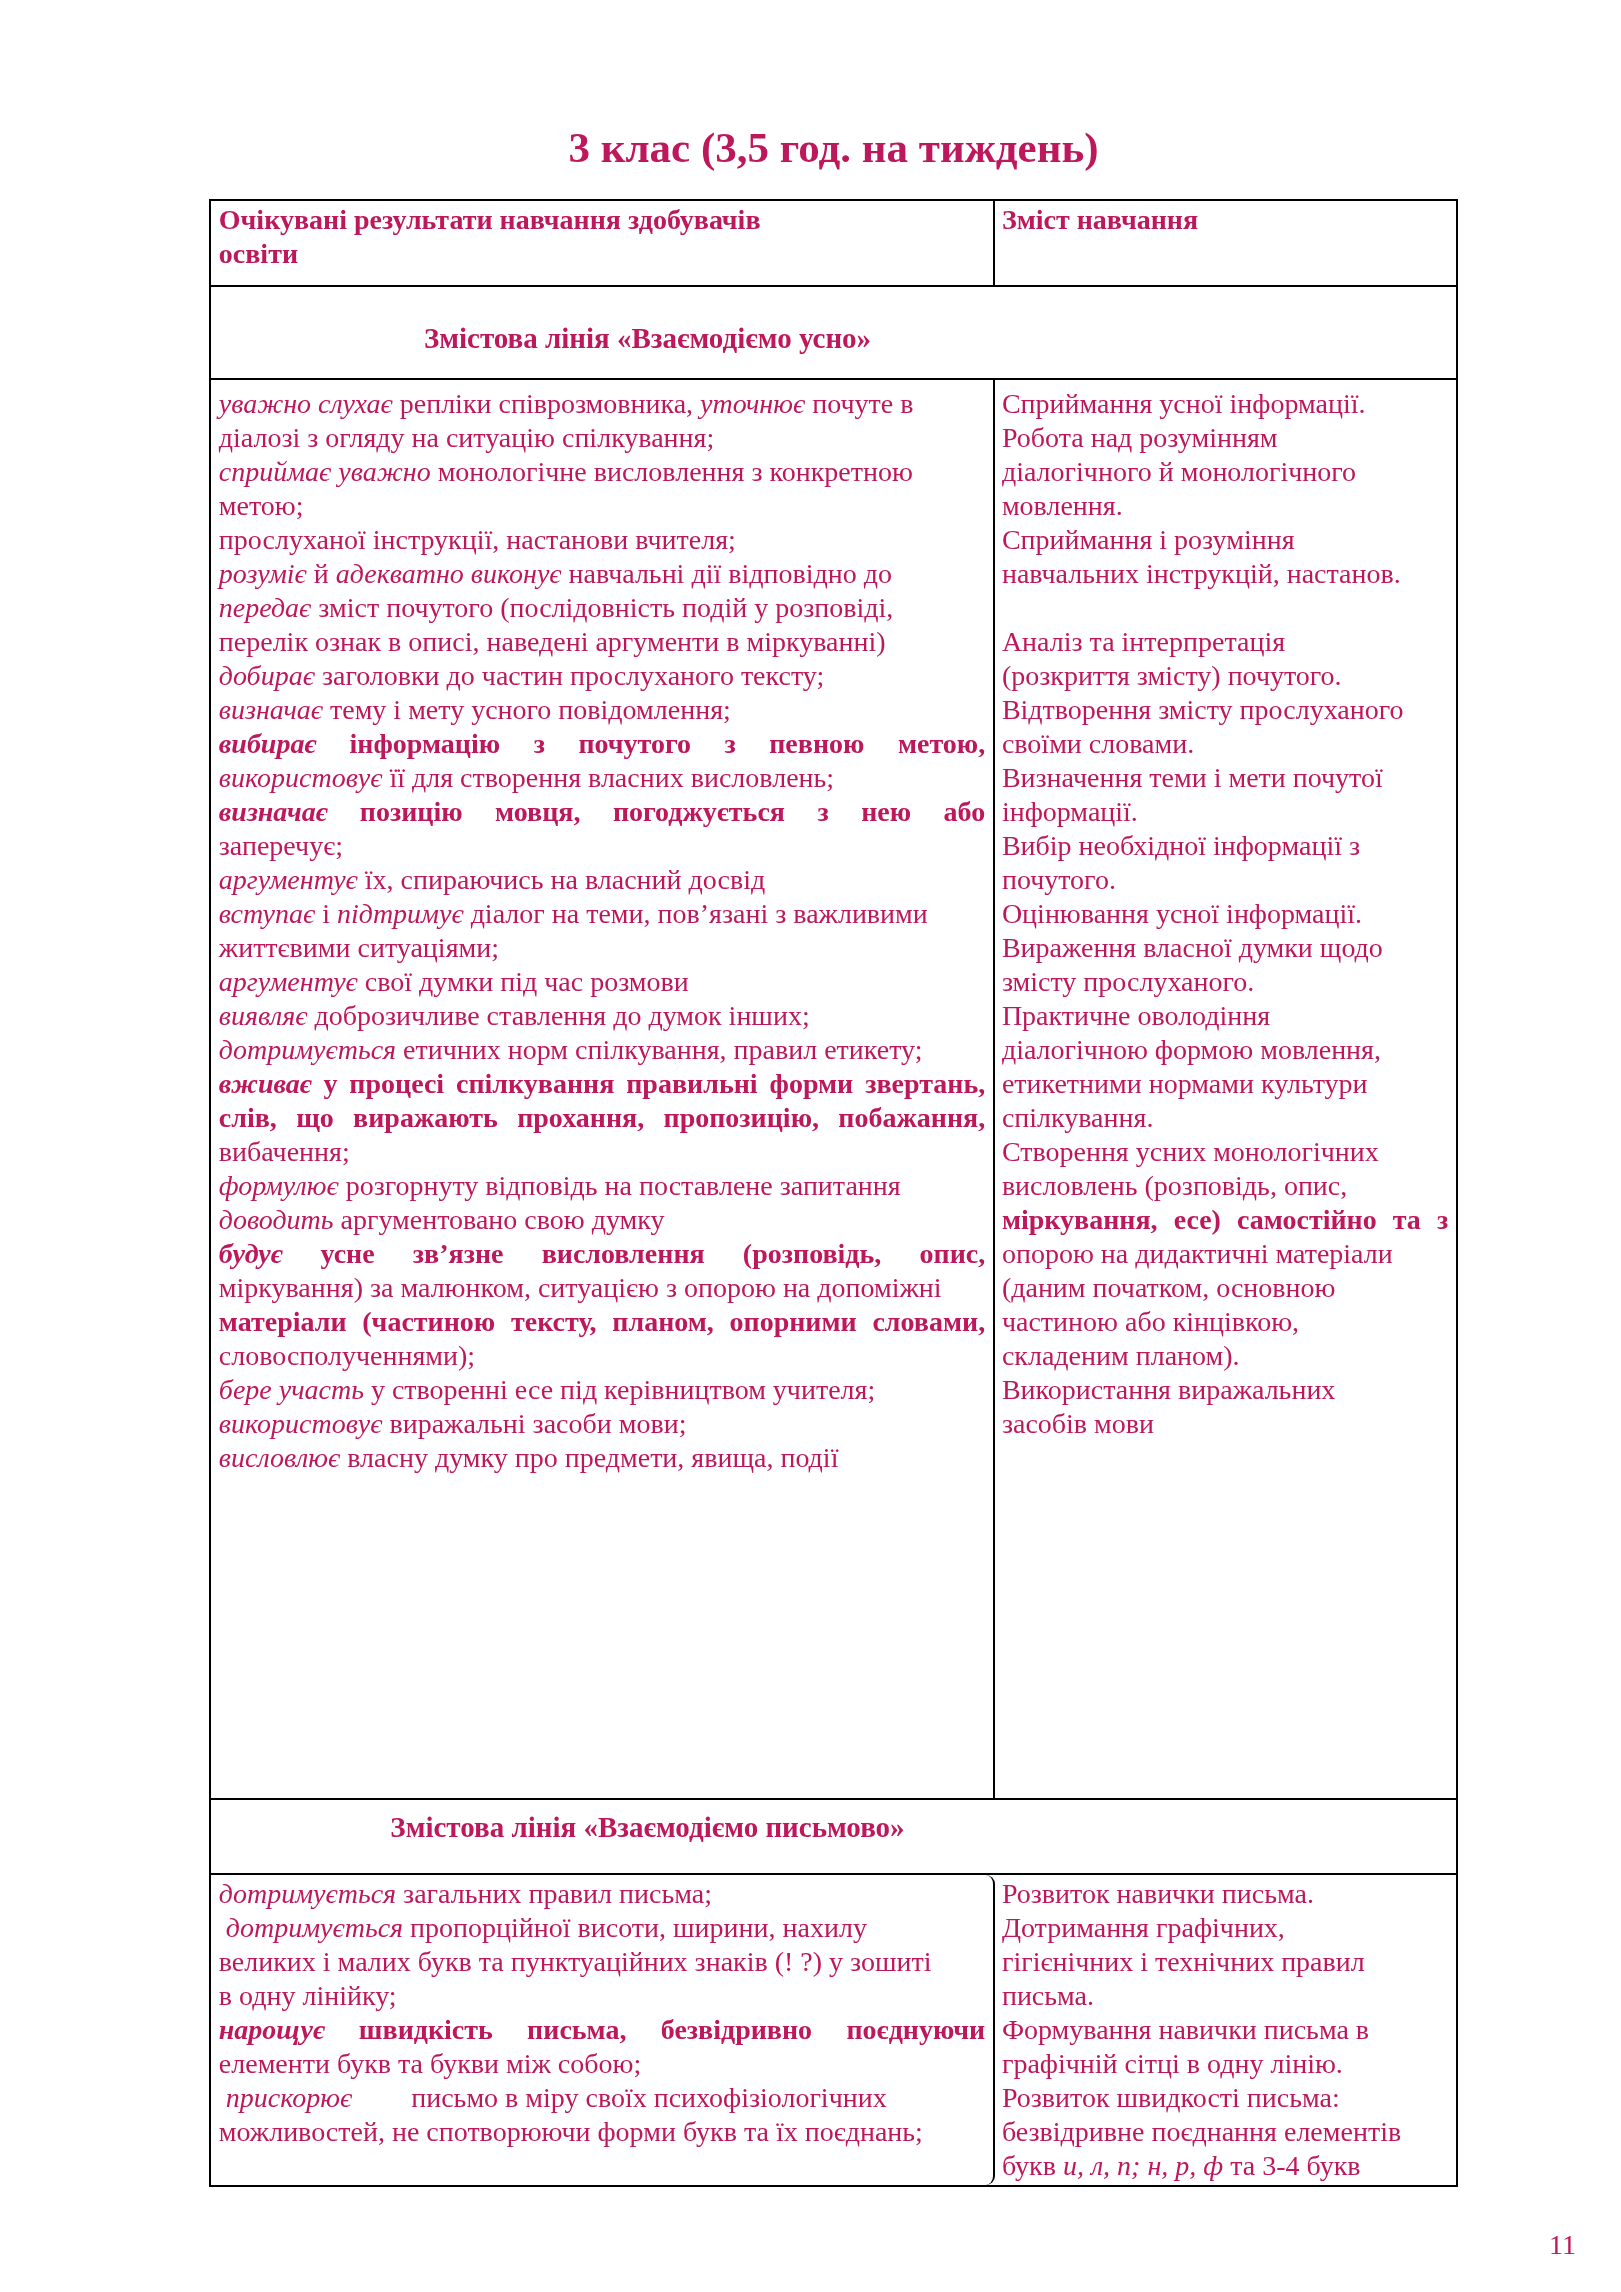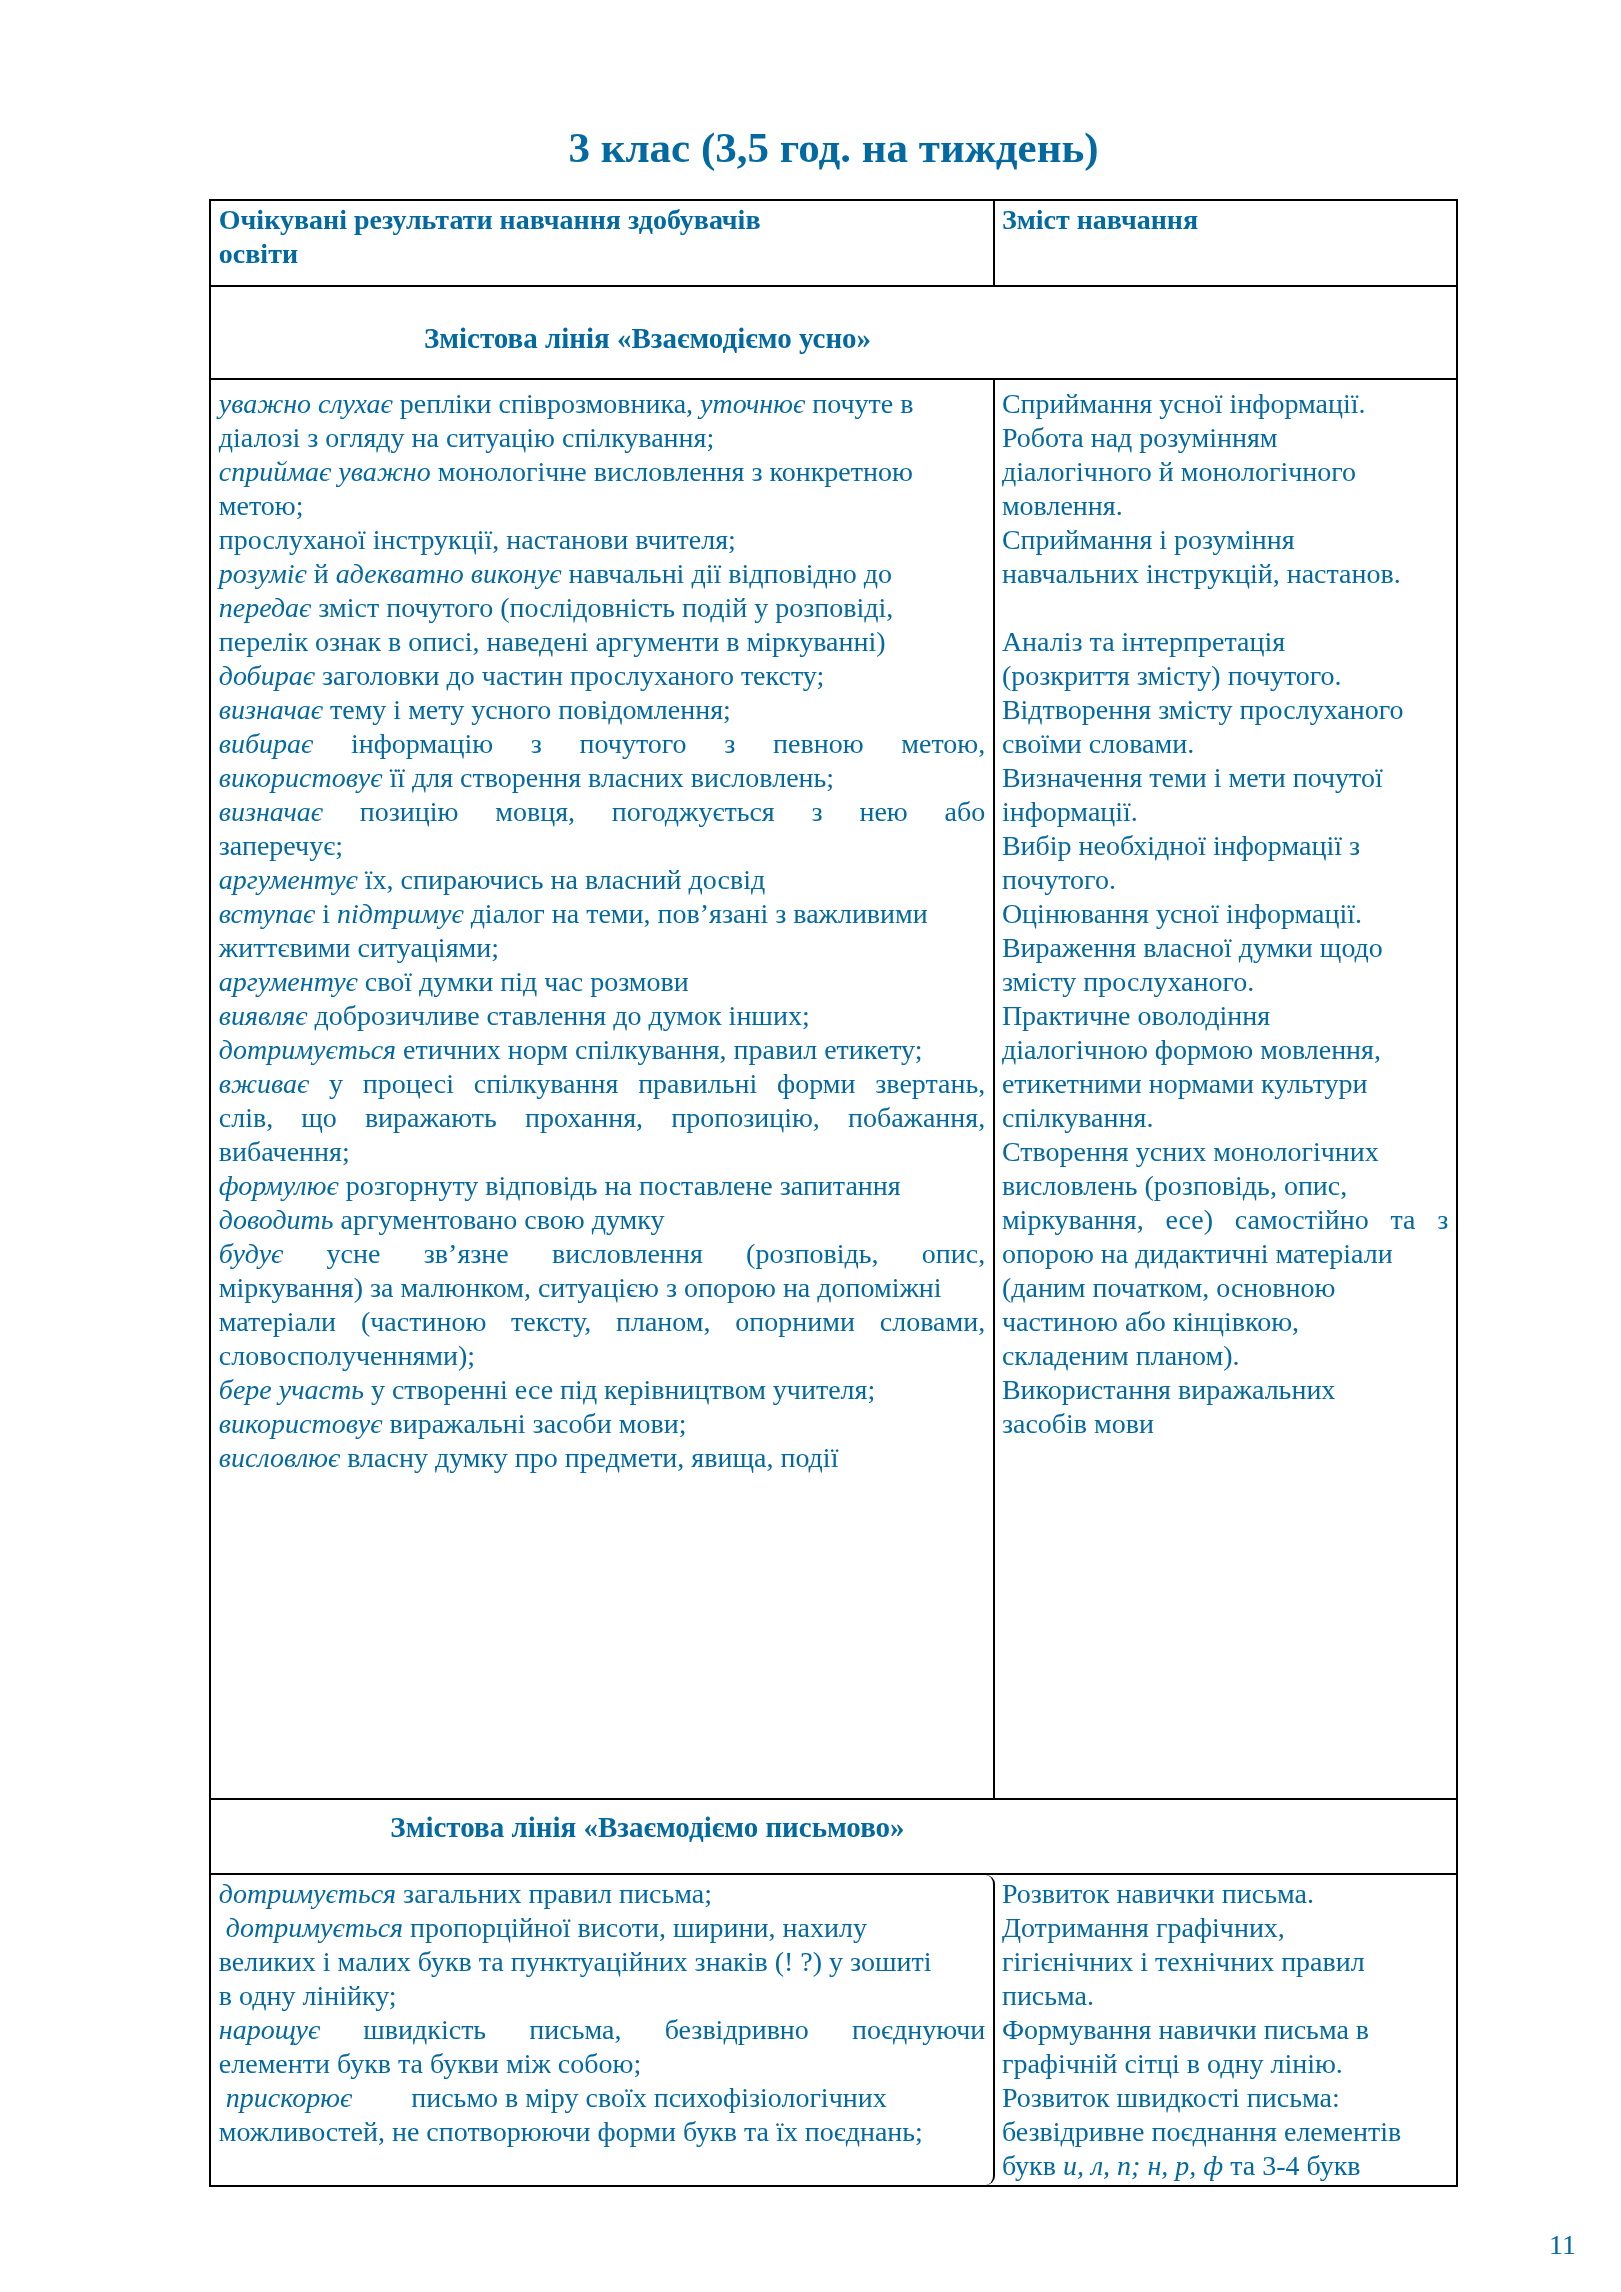--- a/index.html
+++ b/index.html
@@ -1,18 +1,18 @@
 <!DOCTYPE html>
 <html><head>
 <meta charset="utf-8">
 <style>
   html,body{margin:0;padding:0;background:#e8e8e8;}
   .page{
     width:1621px;height:2293px;position:relative;background:#ffffff;
-    font-family:"Liberation Serif","DejaVu Serif",serif;color:#0369a1;
+    font-family:"Liberation Serif","DejaVu Serif",serif;color:#be185d;
     margin:0 auto;overflow:hidden;
   }
   .title{
     position:absolute;top:123px;left:209px;width:1249px;
     text-align:center;font-weight:bold;font-size:43px;line-height:49px;
   }
   .tbl{
     position:absolute;left:209px;top:199px;width:1249px;
     border:2px solid #000;box-sizing:border-box;
     font-size:28px;line-height:34px;
@@ -32,21 +32,21 @@
   .pre{white-space:pre-line;}
   .body1 .c1,.body1 .c2{padding-top:6.9px;}
   .body2 .c1,.body2 .c2{padding-top:2px;border-radius:9px;}
   .sectin{
     width:100%;box-sizing:border-box;text-align:center;
     font-weight:bold;font-size:29px;padding-right:372px;
   }
   .s1 .sectin{padding-top:34px;}
   .s2 .sectin{padding-top:10px;}
   .line{white-space:nowrap;}
-  .line.j{white-space:normal;text-align:justify;text-align-last:justify;}
+  .line.j{white-space:normal;text-align:justify;text-align-last:justify;font-weight:bold;}
   .line em{font-style:italic;}
   .line .gap{margin-right:59px;}
   .pagenum{
     position:absolute;left:1549px;top:2229px;font-size:28px;
   }
 </style>
 </head>
 <body>
 
 <div class="page">

